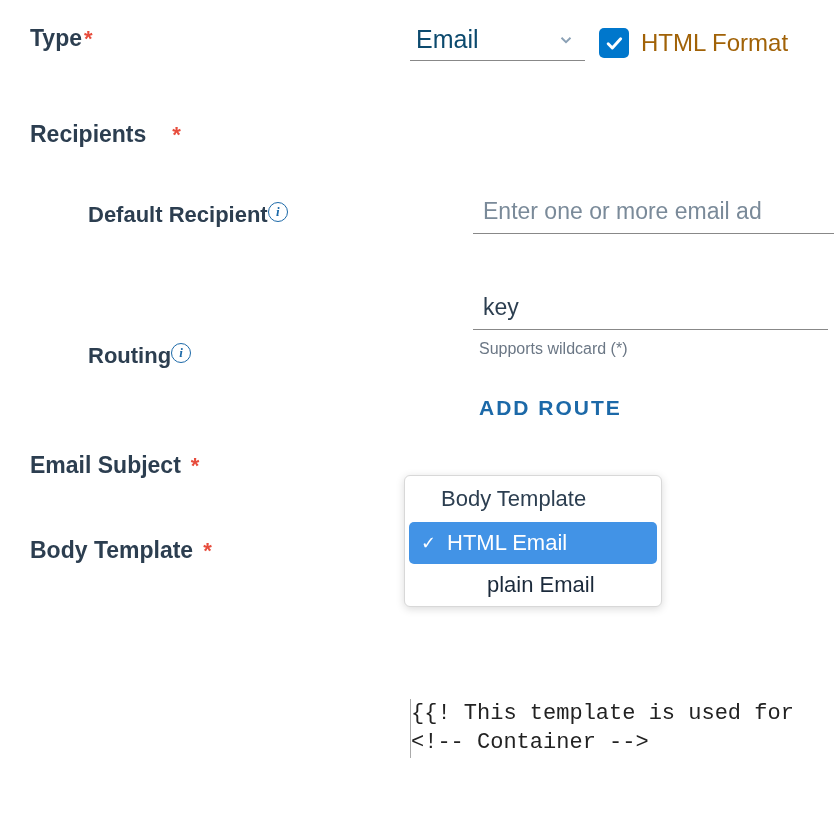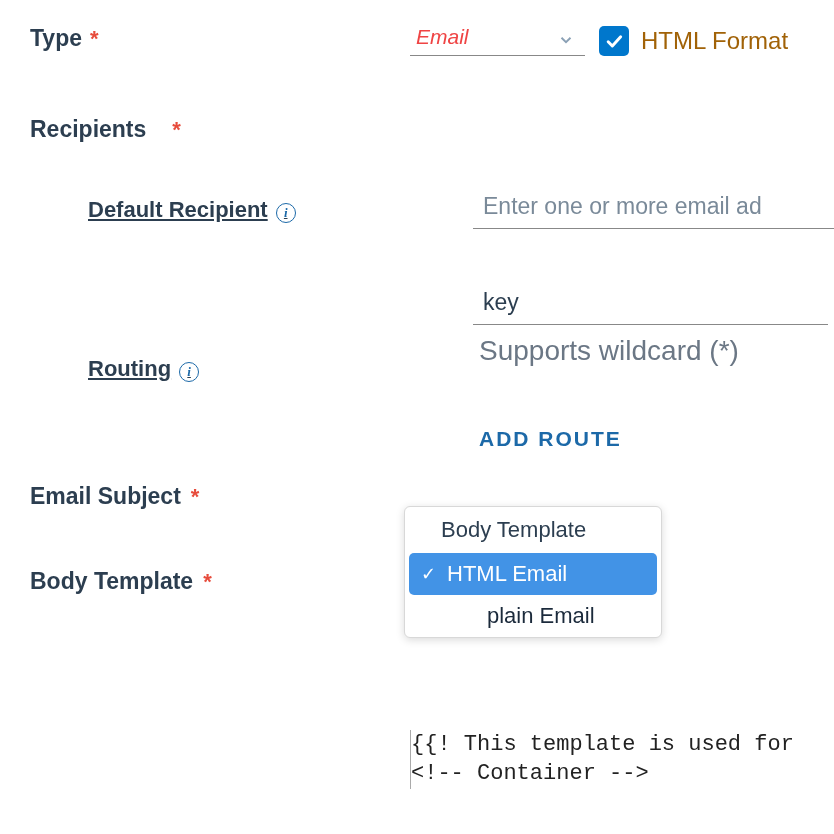--- a/index.html
+++ b/index.html
@@ -13,32 +13,31 @@
       padding: 25px 0 0 30px;
     }
     .row { display: flex; align-items: flex-start; margin-bottom: 28px; }
     .label {
       font-size: 23px;
       font-weight: 600;
       color: #2c3e50;
       min-width: 380px;
       display: flex;
       align-items: center;
-      gap: 6px;
     }
     .required { color: #e74c3c; font-size: 22px; margin-left: 2px; }
     .select-wrap {
       position: relative;
       display: inline-flex;
       align-items: center;
       border-bottom: 1px solid #888;
       padding: 0 40px 6px 6px;
       min-width: 175px;
     }
-    .select-wrap .val { font-size: 21px; color: #ef4444; font-style: italic; }
+    .select-wrap .val { font-size: 25px; color: #0c4a6e; }
     .chev {
       position: absolute;
       right: 10px;
       top: 6px;
       width: 18px;
       height: 18px;
     }
     .checkbox {
       width: 30px;
       height: 30px;
@@ -64,23 +63,21 @@
       gap: 24px;
     }
     .indent { padding-left: 58px; }
     .subrow { display: flex; align-items: center; margin-bottom: 58px; }
     .sublabel {
       font-size: 22px;
       font-weight: 600;
       color: #2c3e50;
       min-width: 385px;
       display: flex;
-      align-items: flex-end;
-      gap: 8px;
-      text-decoration: underline;
+      align-items: flex-start;
     }
     .info-icon {
       display: inline-flex;
       width: 20px;
       height: 20px;
       border: 1.5px solid #1c69a8;
       border-radius: 50%;
       align-items: center;
       justify-content: center;
       color: #1c69a8;
@@ -107,33 +104,33 @@
     .subkey {
       border: none;
       border-bottom: 1px solid #888;
       font-size: 23px;
       padding: 2px 10px 8px 10px;
       outline: none;
       width: 355px;
       color: #2c3e50;
     }
     .helper {
-      font-size: 28px;
+      font-size: 16px;
       color: #6b7785;
       margin-top: 10px;
       padding-left: 6px;
     }
     .helper a { color: #1c69a8; text-decoration: none; }
     .add-route {
       font-size: 21px;
       font-weight: 600;
       color: #1c69a8;
       letter-spacing: 2px;
       cursor: pointer;
-      margin-top: 60px;
+      margin-top: 38px;
       padding-left: 6px;
     }
     .routing-block { display: flex; flex-direction: column; }
     .subject-row { margin-top: 32px; display: flex; align-items: flex-start; }
     .subject-label { font-size: 23px; font-weight: 600; color: #2c3e50; min-width: 380px; display: flex; align-items: center; gap: 8px;}
     .subject-field { display: flex; flex-direction: column; width: 430px; position: relative; }
     .subject-input {
       border: none;
       border-bottom: 1px solid #888;
       font-size: 23px;

